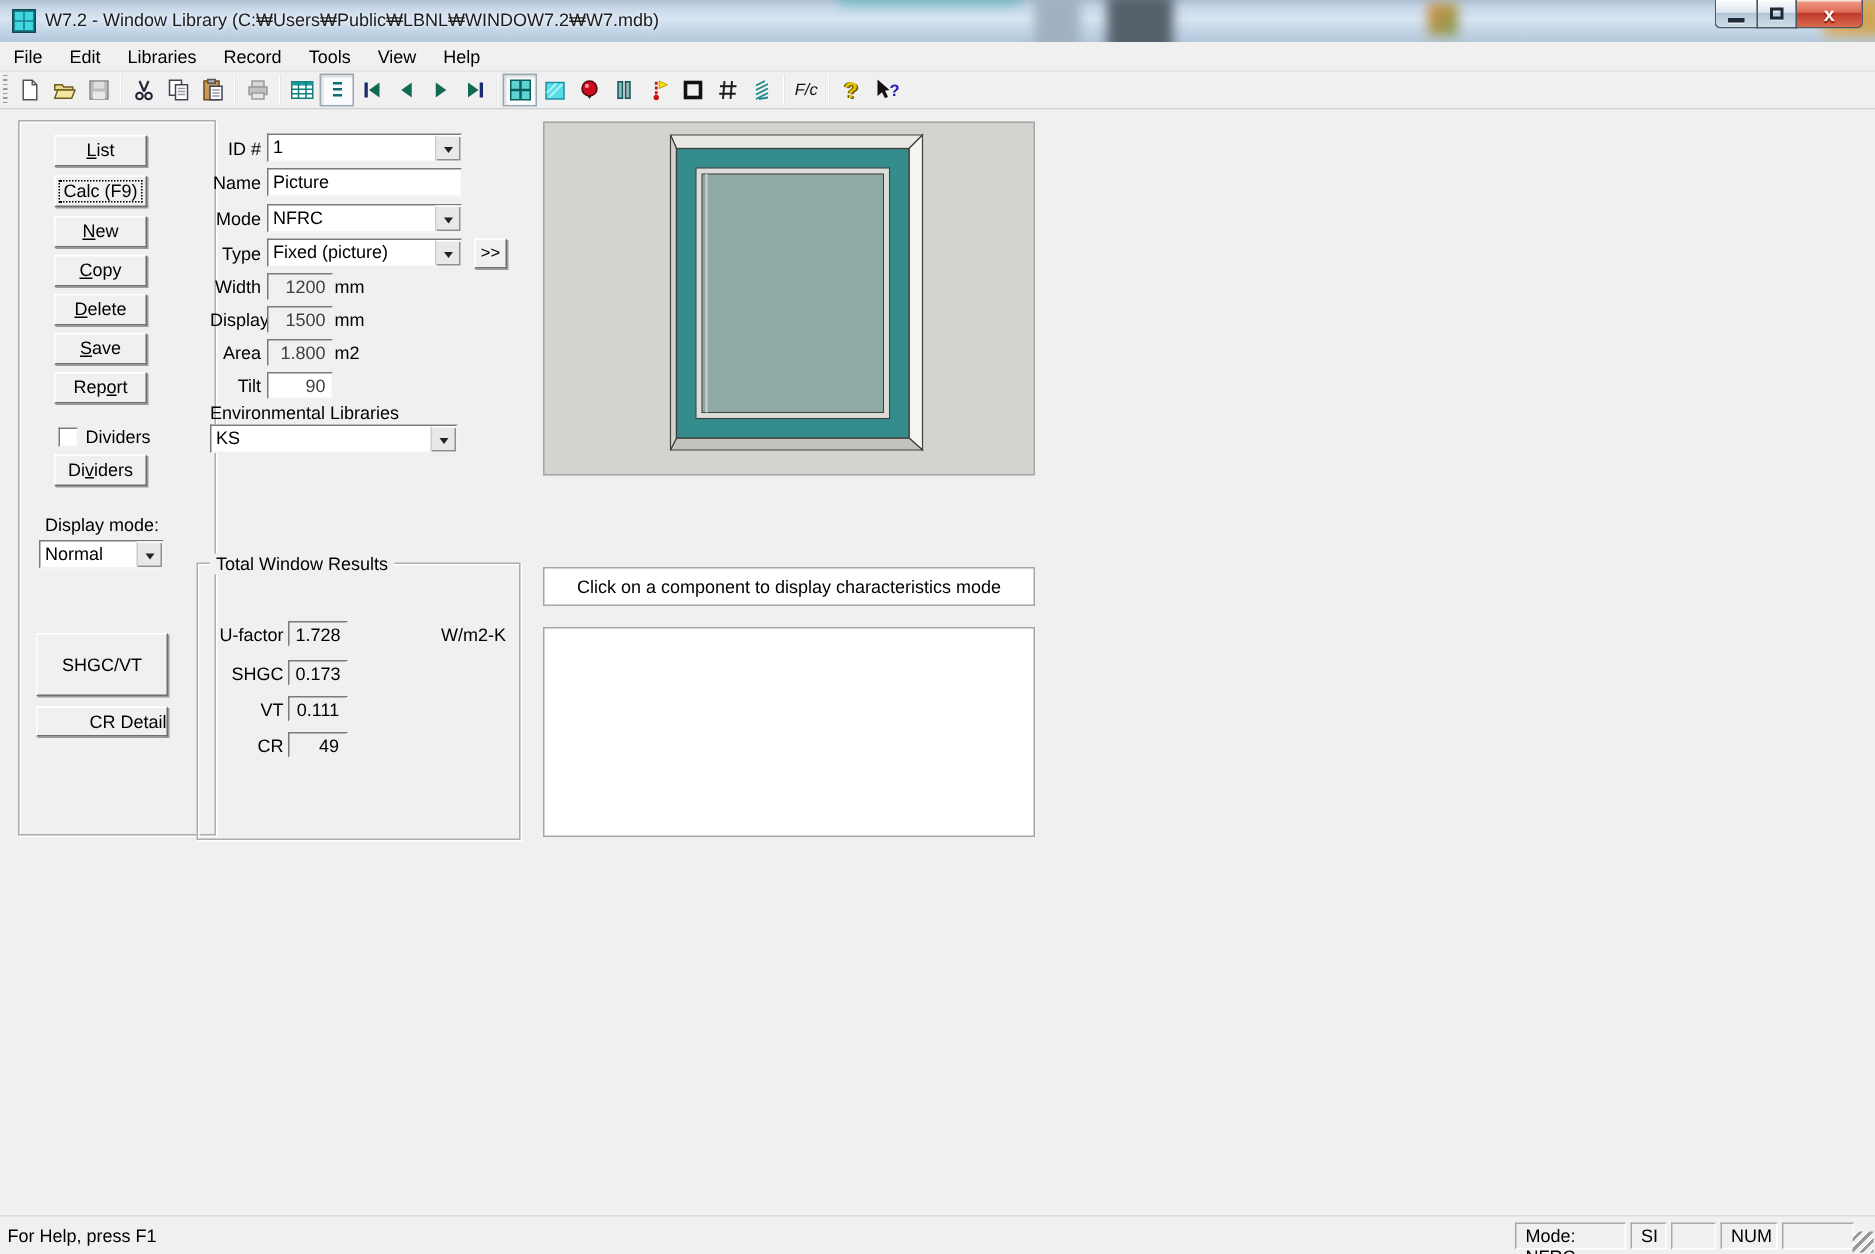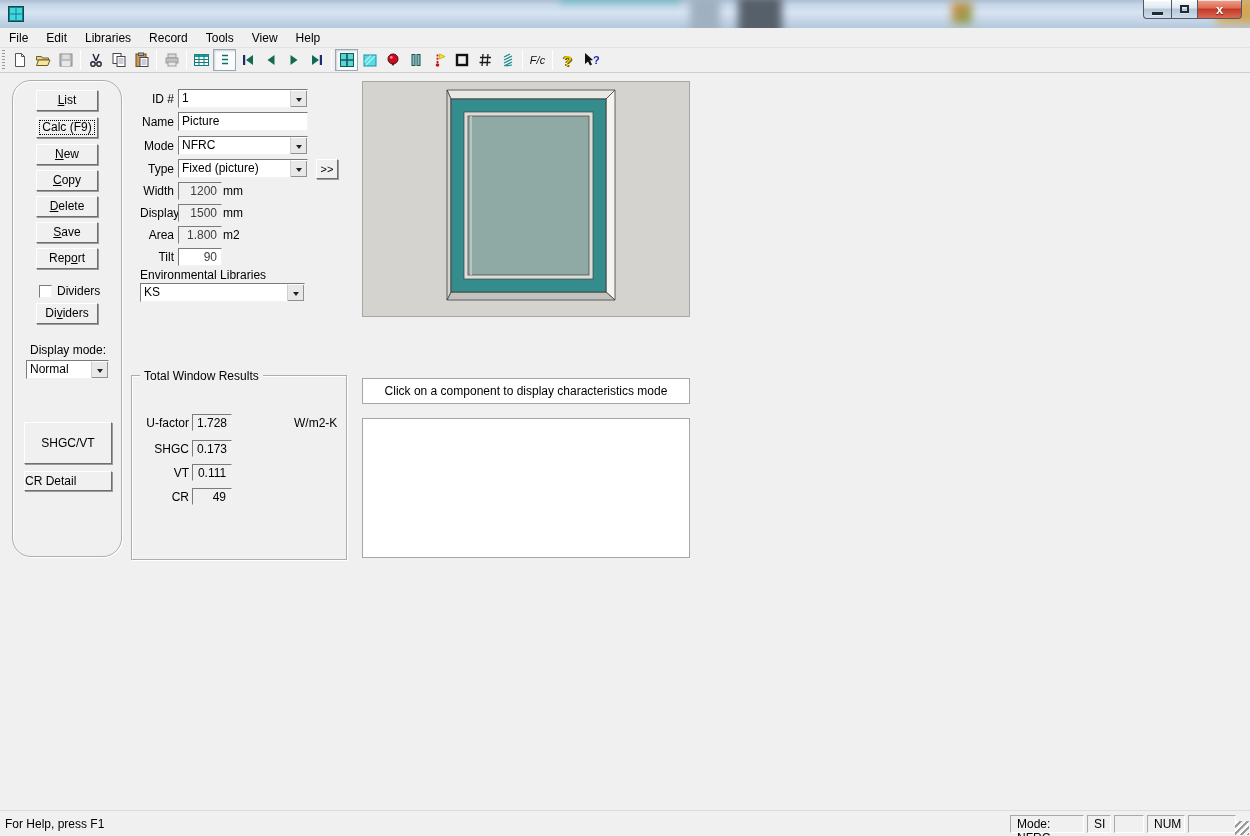--- a/index.html
+++ b/index.html
@@ -48,21 +48,21 @@
 
   
   #client { position:absolute; left:0; top:73px; width:1250px; height:737px; background:#f0f0f0; }
 
   
   .raised { background:#f0f0f0; border:1px solid; border-color:#ffffff #6f6f6f #6f6f6f #ffffff; box-shadow:1px 1px 0 #9a9a9a; }
   .sunken { border:1px solid; border-color:#7b7b7b #f2f2f2 #f2f2f2 #7b7b7b; background:#fff; }
   .etched { border:1px solid #adadad; box-shadow:1px 1px 0 #ffffff, inset 1px 1px 0 #ffffff; }
 
   
-  #left-panel { position:absolute; left:12px; top:7px; width:110px; height:477px;border-radius:19px; }
+  #left-panel { position:absolute; left:12px; top:7px; width:132px; height:477px; }
   .side-btn { position:absolute; left:23px; width:62px; height:21px; font-size:12px; text-align:center;
     line-height:19px; cursor:default; }
   .side-btn .mn { text-decoration:underline; }
   #btn-calc { outline:1px dotted #000; outline-offset:-4px; }
   #dividers-check-row { position:absolute; left:26px; top:203px; display:flex; align-items:center; gap:5px; }
   #dividers-checkbox { width:13px; height:13px; background:#fff; border:1px solid; border-color:#7b7b7b #f2f2f2 #f2f2f2 #7b7b7b; }
   #display-mode-label { position:absolute; left:0; top:262px; width:110px; text-align:center; }
   #display-mode-combo { position:absolute; left:13px; top:279px; width:83px; height:19px; }
   #btn-shgc { position:absolute; left:11px; top:341px; width:88px; height:42px; line-height:40px; }
   #btn-cr   { position:absolute; left:11px; top:390px; width:88px; height:20px; }
@@ -124,20 +124,21 @@
   <div class="aero-blob" id="blob-icon"></div>
   <div class="aero-blob" id="blob-right"></div>
   <div class="aero-blob" id="blob-topdots"></div>
   <svg id="app-icon" viewBox="0 0 16 16">
     <rect x="0.5" y="0.5" width="15" height="15" fill="#1b7f8c" stroke="#0d4a52"></rect>
     <rect x="2" y="2" width="5.5" height="5.5" fill="#3fd6e0"></rect>
       <rect x="8.5" y="2" width="5.5" height="5.5" fill="#3fd6e0"></rect>
     <rect x="2" y="8.5" width="5.5" height="5.5" fill="#3fd6e0"></rect>
       <rect x="8.5" y="8.5" width="5.5" height="5.5" fill="#3fd6e0"></rect>
   </svg>
+  <span id="title-text">W7.2 - Window Library (C:₩Users₩Public₩LBNL₩WINDOW7.2₩W7.mdb)</span>
   <div id="caption-buttons">
     <div class="capbtn min">
         <div class="min-glyph"></div>
       </div>
     <div class="capbtn max">
         <div class="max-glyph"></div>
       </div>
     <div class="capbtn close">
         <span class="close-glyph">x</span>
       </div>
@@ -332,21 +333,21 @@
 
     <div id="display-mode-label">Display mode:</div>
     <div id="display-mode-combo" class="combo">
       <span class="cval">Normal</span>
       <span class="cbtn">
           <span class="arrow"></span>
         </span>
     </div>
 
     <div id="btn-shgc" class="raised" style="text-align:center"><span>SHGC/VT Detail</span></div>
-    <div id="btn-cr" class="raised" style="text-align:left; line-height:18px"><span>CR Detail</span></div>
+    <div id="btn-cr" class="raised" style="text-align:right; line-height:18px"><span>CR Detail</span></div>
   </div>
 
   <div id="form">
     <div class="frow" style="top:16px">
       <span class="flabel">ID #</span>
       <div class="combo fcombo">
         <span class="cval">1</span>
         <span class="cbtn">
             <span class="arrow"></span>
           </span>

